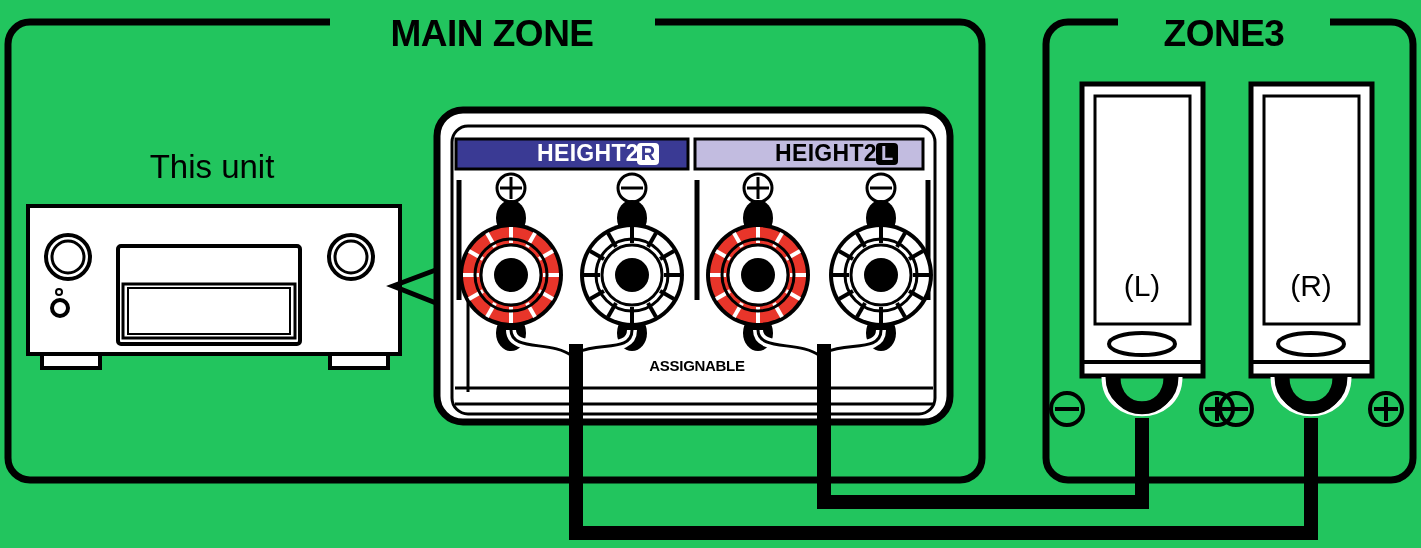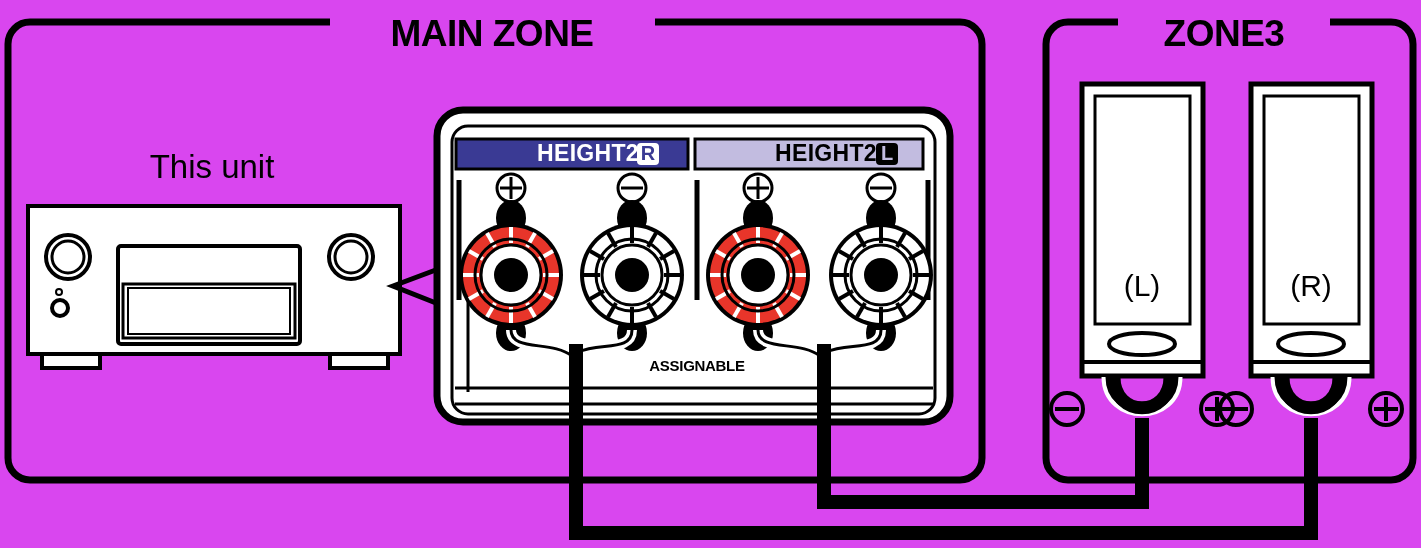--- a/index.html
+++ b/index.html
@@ -8,21 +8,21 @@
     padding: 0;
     background: #ffffff;
   }
   body {
     font-family: "Liberation Sans", sans-serif;
   }
   #diagram-root {
     position: relative;
     width: 1421px;
     height: 548px;
-    background: #d946ef;
+    background: #22c55e;
     overflow: hidden;
   }
   #diagram-svg {
     display: block;
     width: 1421px;
     height: 548px;
   }
   .zone-title {
     font-family: "Liberation Sans", sans-serif;
     font-weight: bold;

